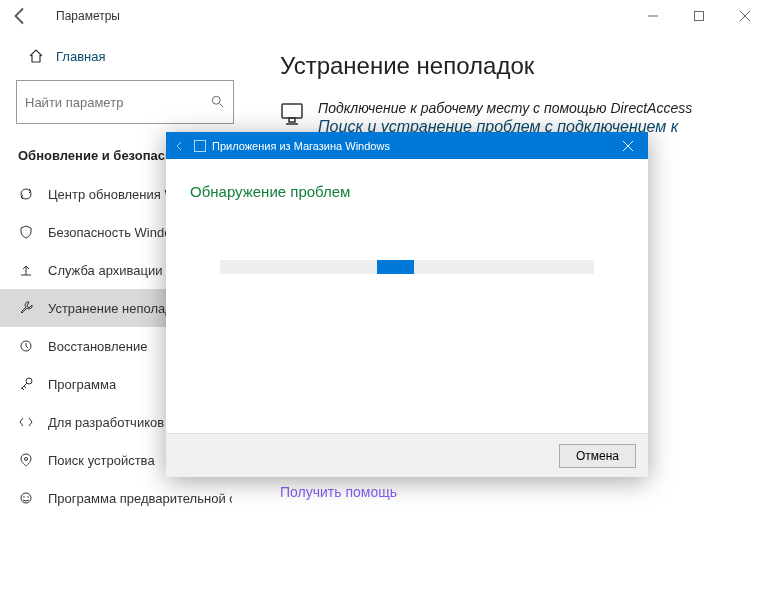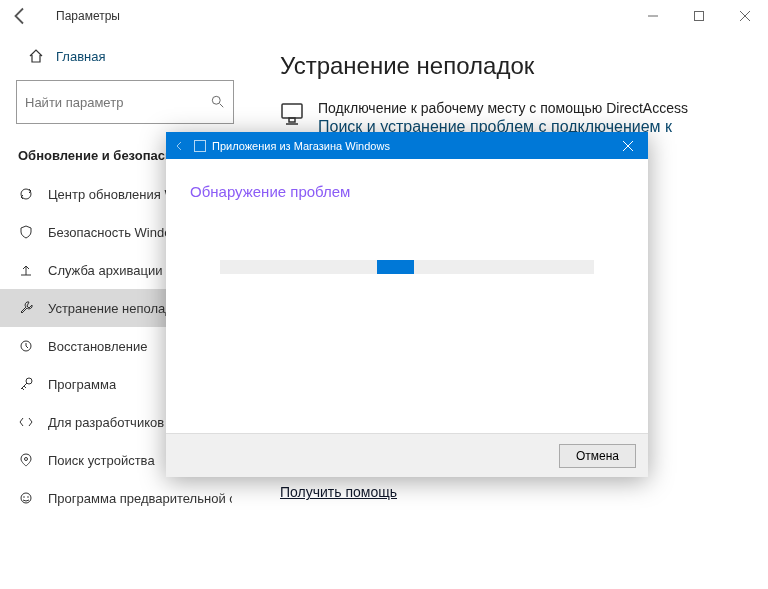--- a/index.html
+++ b/index.html
@@ -19,36 +19,36 @@
 .searchbox { margin: 8px 16px 16px; height: 44px; border: 1px solid #999; display: flex; align-items: center; padding: 0 8px; }
 .searchbox input { flex: 1; border: none; outline: none; font-size: 13px; background: transparent; }
 .section-header { font-size: 13px; font-weight: 600; padding: 8px 18px 12px; color: #222; }
 .navitem { display: flex; align-items: center; padding: 11px 18px; font-size: 13px; color: #333; cursor: pointer; }
 .navitem.active { background: #d9d9d9; }
 .navitem svg { width: 16px; height: 16px; margin-right: 14px; flex-shrink: 0; }
 .navitem span { white-space: nowrap; overflow: hidden; }
 
 .main { flex: 1; padding: 20px 30px; }
 .main h1 { font-size: 24px; font-weight: 400; color: #222; margin-bottom: 20px; }
-.troubleshooter { display: flex; gap: 14px; margin-bottom: 14px; }
+.troubleshooter { display: flex; gap: 14px; margin-bottom: 14px; font-style: italic; }
 .troubleshooter svg { width: 24px; height: 32px; flex-shrink: 0; }
 .tr-title { font-size: 14px; color: #222; }
 .tr-desc { font-size: 16px; color: #0c4a6e; line-height: 1.4; }
 .footnote { font-size: 13px; color: #666; margin-left: 38px; margin-top: 280px; }
 .help-section { margin-top: 24px; }
 .help-section h2 { font-size: 18px; font-weight: 400; color: #222; margin-bottom: 6px; }
-.help-link { font-size: 14px; color: #0f172a; cursor: pointer; text-decoration: underline; }
+.help-link { font-size: 14px; color: #8b5cf6; cursor: pointer; }
 
 .dialog { position: absolute; left: 166px; top: 132px; width: 482px; height: 345px; background: #fff; box-shadow: 0 4px 24px rgba(0,0,0,0.35); }
 .dlg-title { height: 27px; background: #0078d7; display: flex; align-items: center; padding-left: 8px; color: #fff; font-size: 11px; }
 .dlg-title .backarrow { width: 20px; display: flex; align-items: center; opacity: 0.6; }
 .dlg-title .appicon { width: 12px; height: 12px; border: 1px solid rgba(255,255,255,0.7); margin-right: 6px; }
 .dlg-close { margin-left: auto; width: 40px; height: 30px; display: flex; align-items: center; justify-content: center; cursor: pointer; }
 .dlg-body { padding: 24px; }
-.dlg-heading { font-size: 15px; color: #8b5cf6; margin-bottom: 60px; }
+.dlg-heading { font-size: 15px; color: #15803d; margin-bottom: 60px; }
 .progress { height: 14px; background: #eee; margin: 0 30px; position: relative; }
 .progress .bar { position: absolute; left: 42%; width: 10%; height: 100%; background: #0078d7; }
 .dlg-footer { position: absolute; bottom: 0; left: 0; right: 0; height: 44px; background: #f0f0f0; display: flex; align-items: center; justify-content: flex-end; padding-right: 12px; border-top: 1px solid #ddd; margin-top: 27px; }
 .dlg-btn { padding: 4px 16px; font-size: 12px; background: #e9e9e9; border: 1px solid #aaa; cursor: pointer; }
 </style>
 </head>
 <body>
 
 <div class="titlebar">
   <div class="back">

